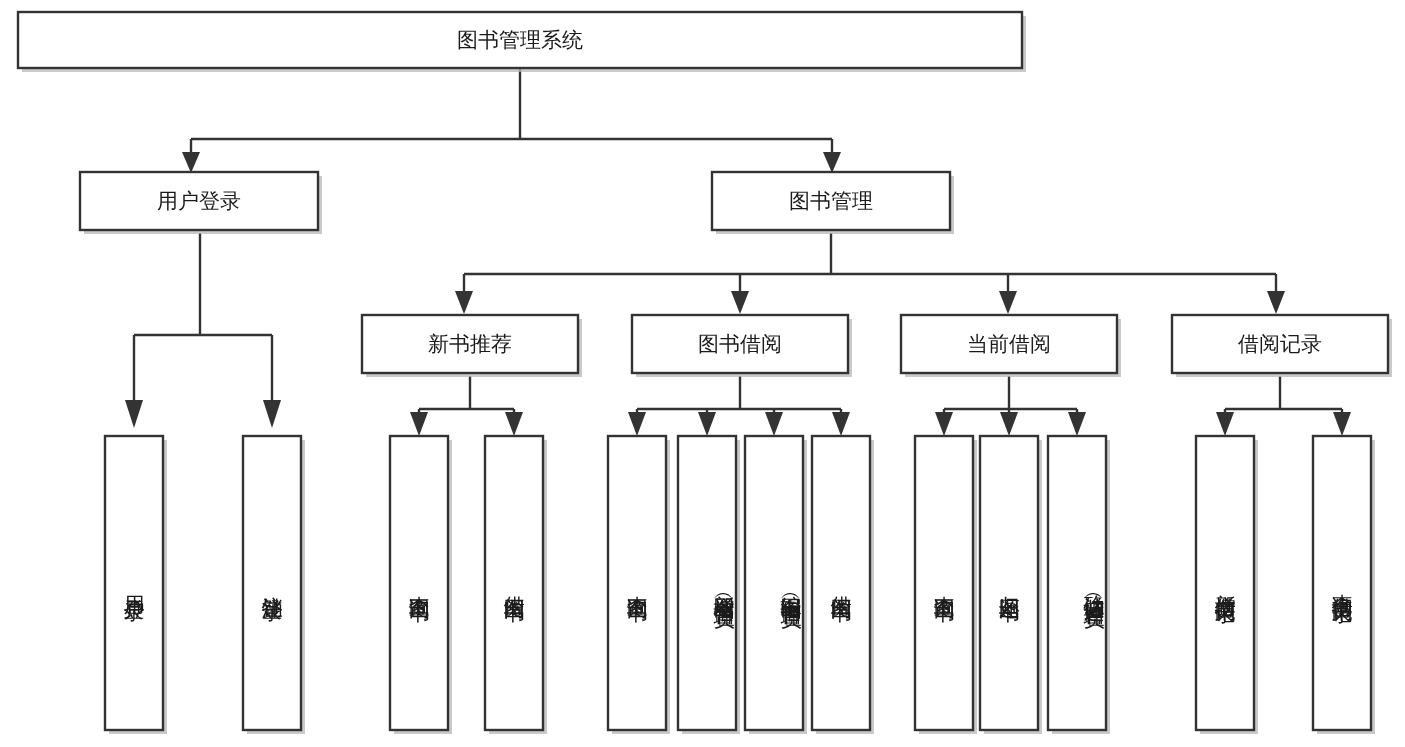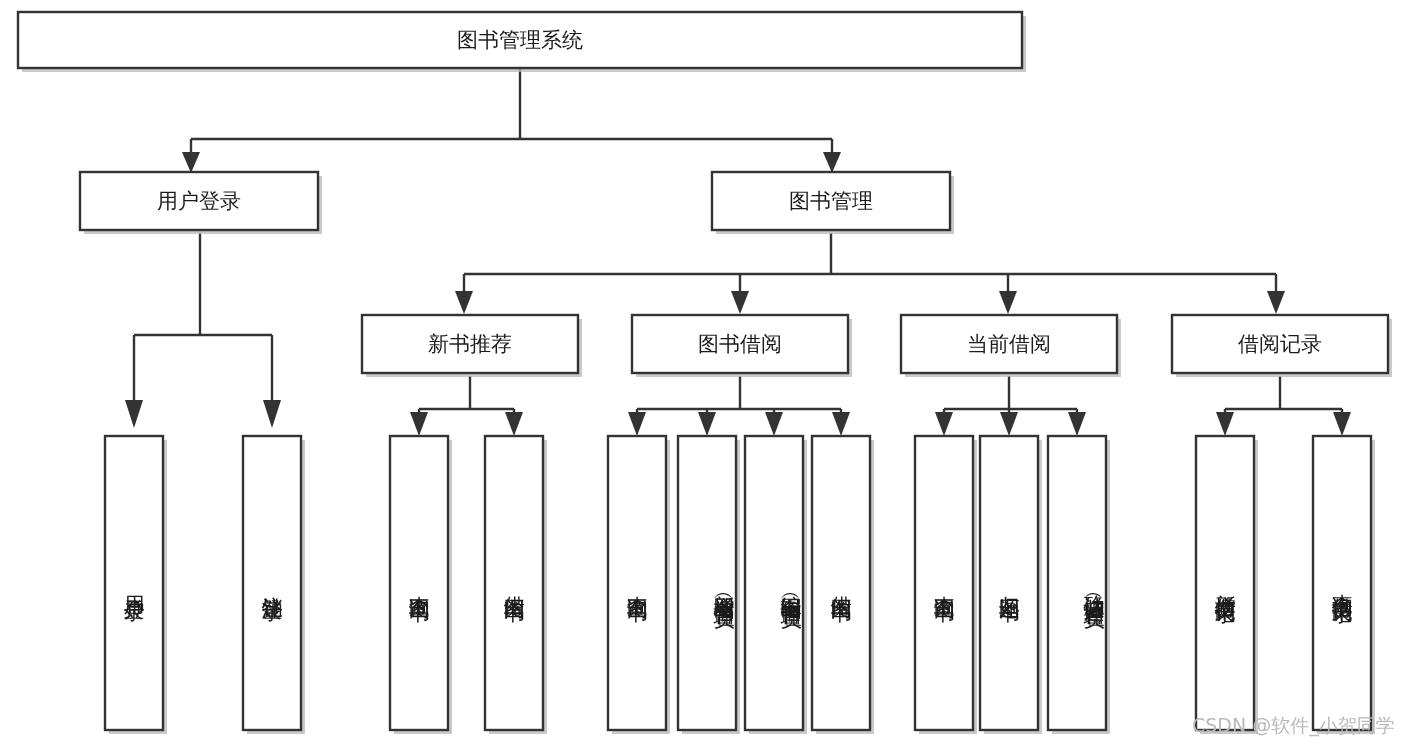--- a/index.html
+++ b/index.html
@@ -236,15 +236,14 @@
   <div class="node-label-v" style="left:608px; top:436px; width:58px; height:294px; display:flex; align-items:center; justify-content:center;">查询图书</div>
   <div class="node-label-v" style="left:678px; top:440px; width:58px; height:294px; display:flex; align-items:flex-start; justify-content:center;">新增图书（管理员）</div>
   <div class="node-label-v" style="left:745px; top:440px; width:58px; height:294px; display:flex; align-items:flex-start; justify-content:center;">编辑图书（管理员）</div>
   <div class="node-label-v" style="left:812px; top:436px; width:58px; height:294px; display:flex; align-items:center; justify-content:center;">借阅图书</div>
   <div class="node-label-v" style="left:915px; top:436px; width:58px; height:294px; display:flex; align-items:center; justify-content:center;">查询图书</div>
   <div class="node-label-v" style="left:980px; top:436px; width:58px; height:294px; display:flex; align-items:center; justify-content:center;">归还图书</div>
   <div class="node-label-v" style="left:1048px; top:440px; width:58px; height:294px; display:flex; align-items:flex-start; justify-content:center;">确认归还（管理员）</div>
   <div class="node-label-v" style="left:1196px; top:436px; width:58px; height:294px; display:flex; align-items:center; justify-content:center;">新增借阅记录</div>
   <div class="node-label-v" style="left:1313px; top:436px; width:58px; height:294px; display:flex; align-items:center; justify-content:center;">查询借阅记录</div>
 
-  <div class="watermark" style="left:1192px; top:713px;">CSDN @软件_小贺同学</div>
 
 </div>
 
 </body></html>

